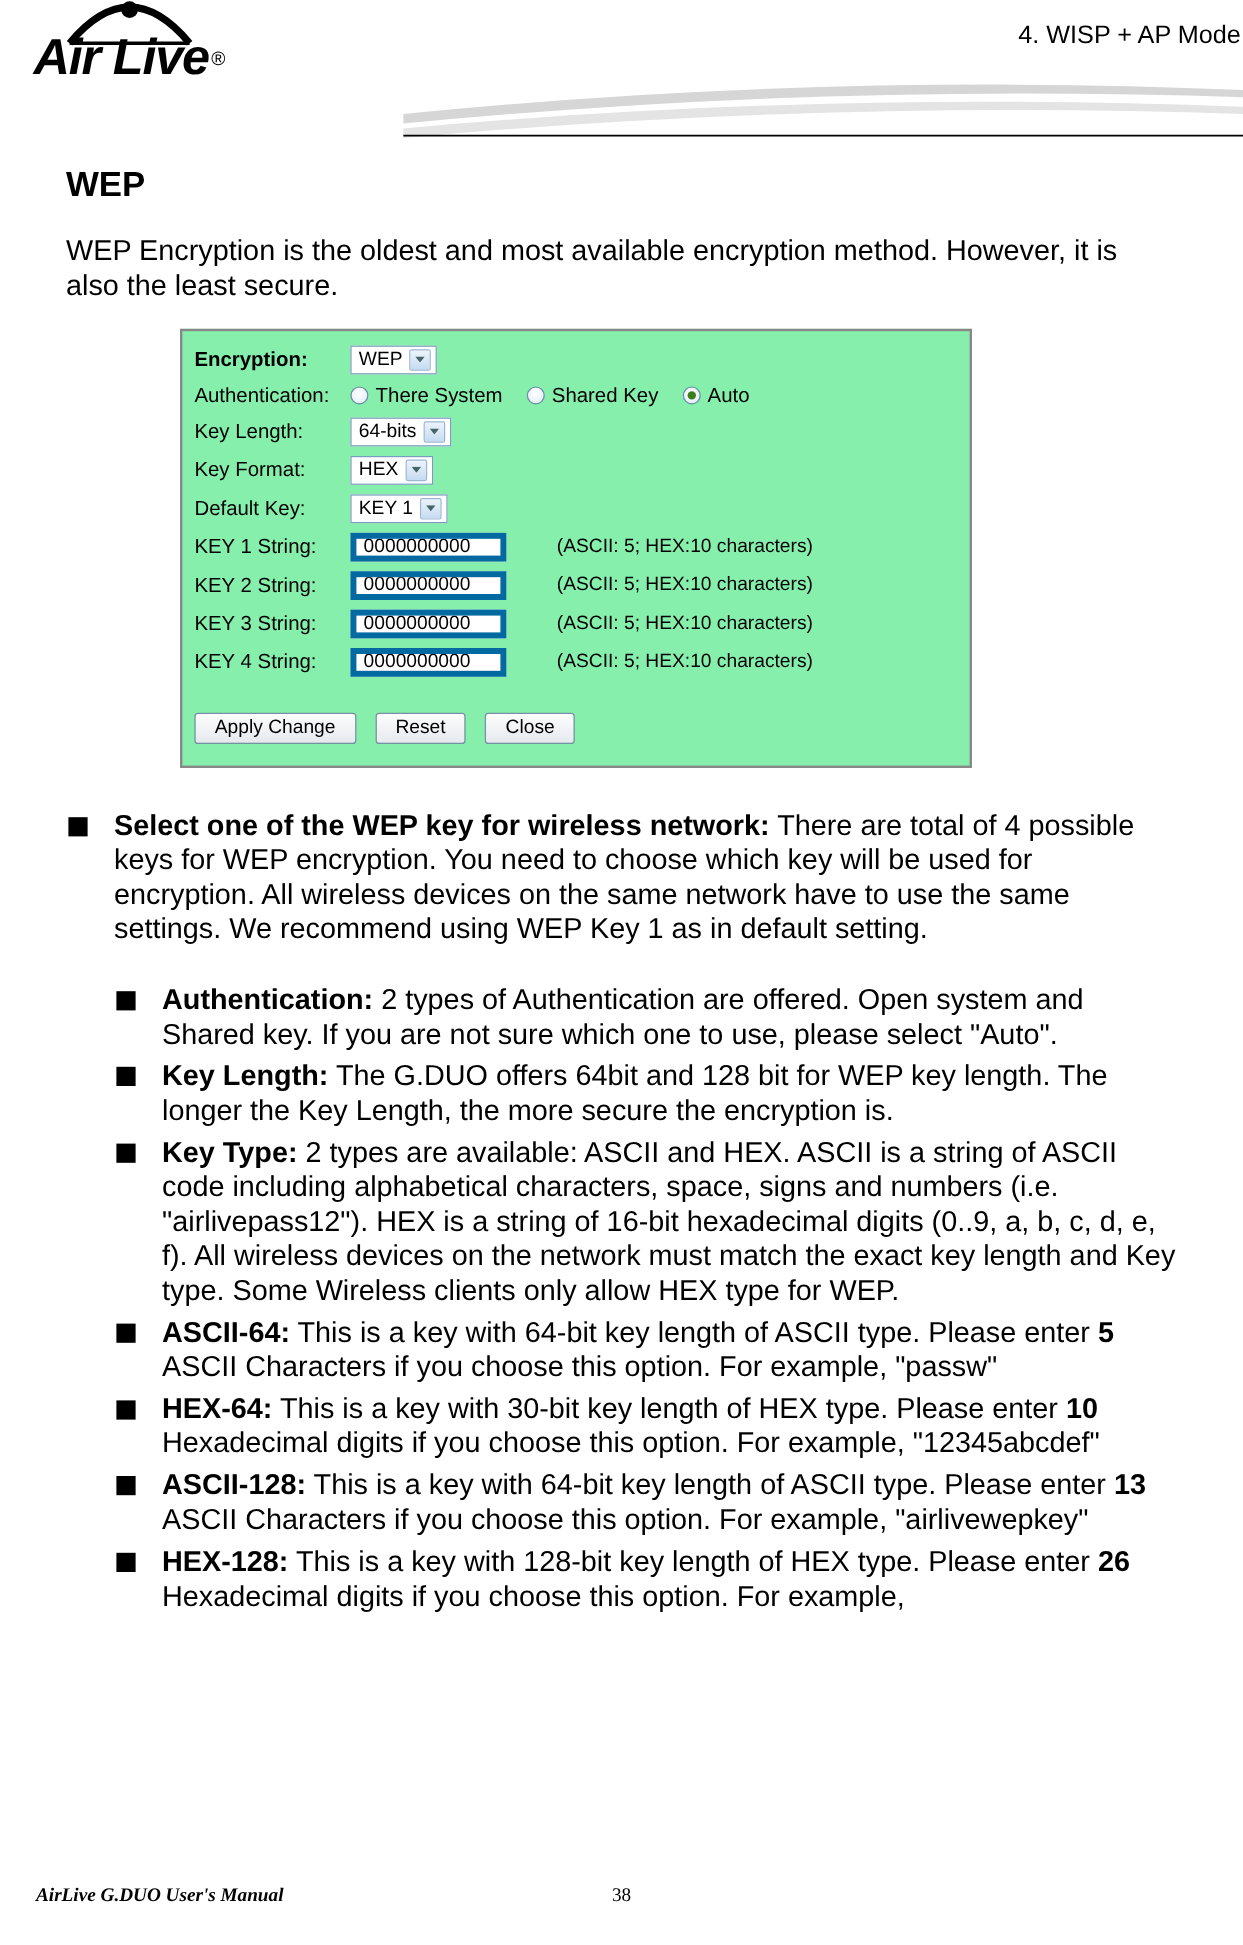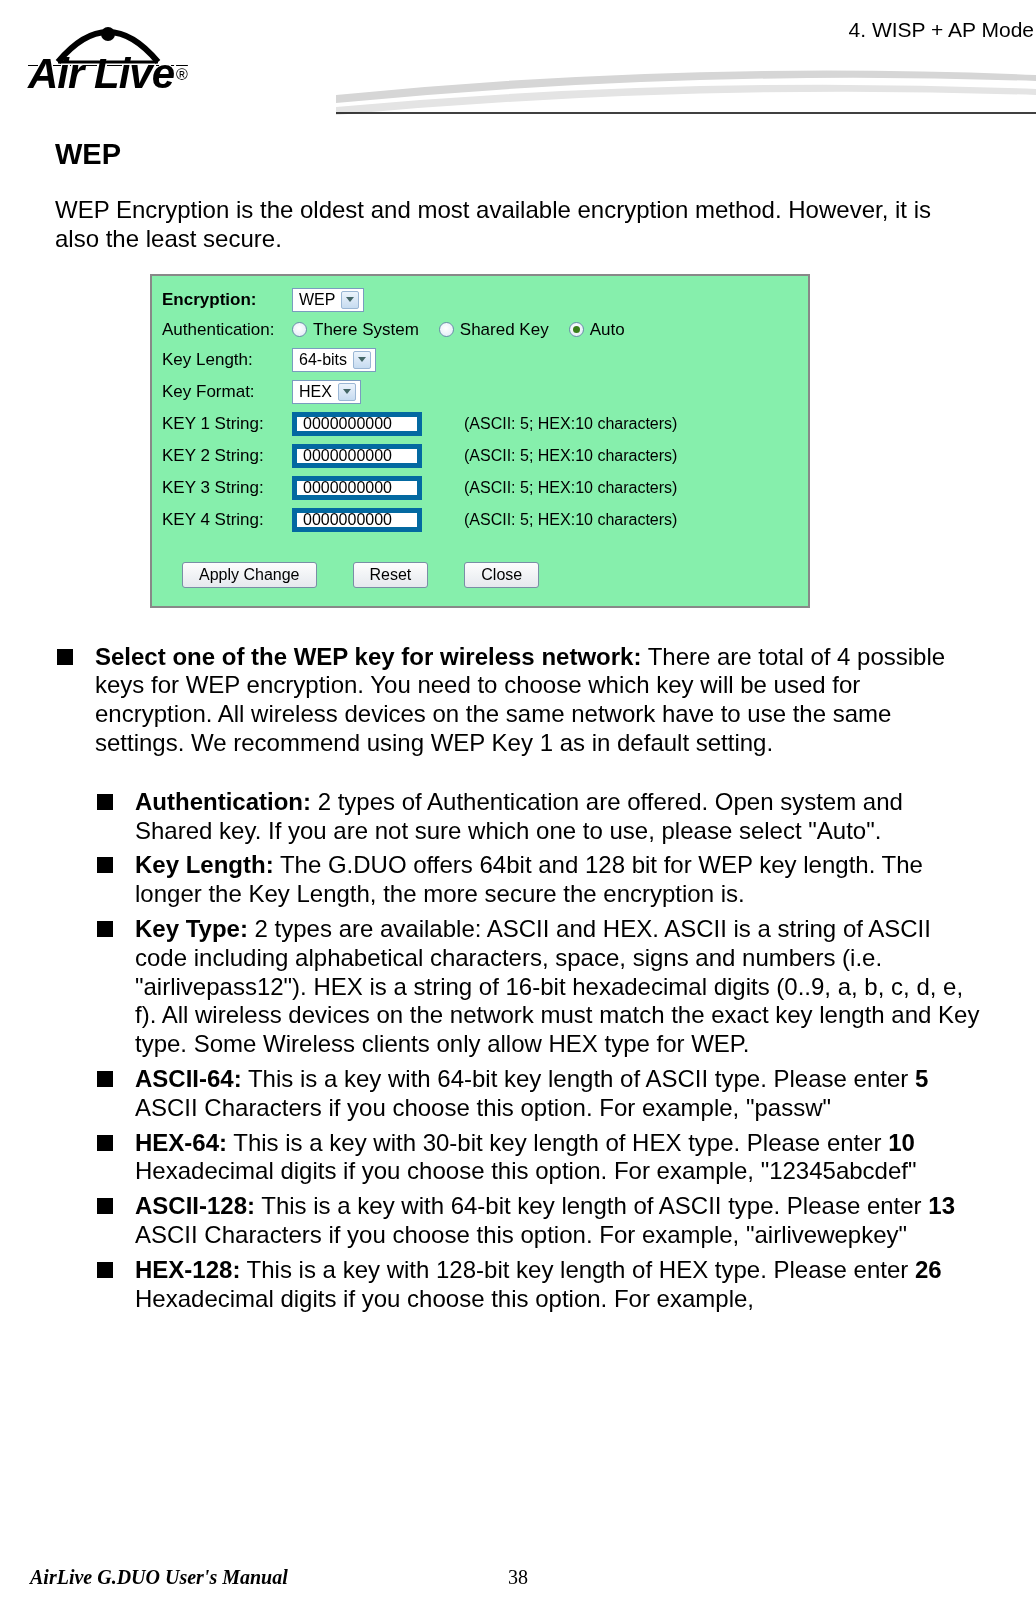--- a/index.html
+++ b/index.html
@@ -15,23 +15,22 @@
       color: #000;
     }
     .header {
       position: relative;
       height: 115px;
       padding-top: 10px;
     }
     .logo {
       position: absolute;
       left: 28px;
-      top: 26px;
+      top: 0;
       width: 280px;
-      text-decoration: underline;
     }
     .logo-text {
       font-family: "Arial Black", Arial, sans-serif;
       font-size: 42px;
       font-style: italic;
       font-weight: 900;
       letter-spacing: -1px;
       position: relative;
       top: 24px;
     }
@@ -155,21 +154,20 @@
     }
     .cp-btn {
       font-size: 16px;
       padding: 3px 16px;
       background: linear-gradient(#fdfdfd, #e5e9ee);
       border: 1px solid #7a8ea6;
       border-radius: 3px;
       height: 26px;
       display: inline-flex;
       align-items: center;
-      margin-left: 20px;
     }
 
     
     .bullets {
       padding-left: 2px;
     }
     .bullet {
       display: flex;
       margin-bottom: 6px;
       font-size: 24px;
@@ -191,21 +189,21 @@
     }
 
     .footer {
       position: absolute;
       bottom: 32px;
       left: 0;
       width: 100%;
       display: flex;
       align-items: center;
       padding: 0 30px;
-      font-size: 20px;
+      font-size: 16px;
     }
     .footer-left {
       font-family: "Times New Roman", serif;
       font-style: italic;
       font-weight: bold;
     }
     .footer-center {
       position: absolute;
       left: 50%;
       transform: translateX(-50%);
@@ -288,20 +286,33 @@
         <div class="cp-select">
           <span>HEX</span>
           <span class="cp-select-arrow">
               <svg viewBox="0 0 8 5">
                 <path d="M0 0 L8 0 L4 5 Z" fill="#466"></path>
               </svg>
             </span>
         </div>
       </div>
     </div>
+    <div class="cp-row">
+      <div class="cp-label">Default Key:</div>
+      <div class="cp-value">
+        <div class="cp-select">
+          <span>KEY 1</span>
+          <span class="cp-select-arrow">
+              <svg viewBox="0 0 8 5">
+                <path d="M0 0 L8 0 L4 5 Z" fill="#466"></path>
+              </svg>
+            </span>
+        </div>
+      </div>
+    </div>
 
     <div class="cp-row">
         <div class="cp-label">KEY 1 String:</div>
         <div class="cp-value">
           <input class="cp-input" value="0000000000" style="">
           <span class="cp-hint">(ASCII: 5; HEX:10 characters)</span>
         </div>
       </div>
     <div class="cp-row">
         <div class="cp-label">KEY 2 String:</div>

